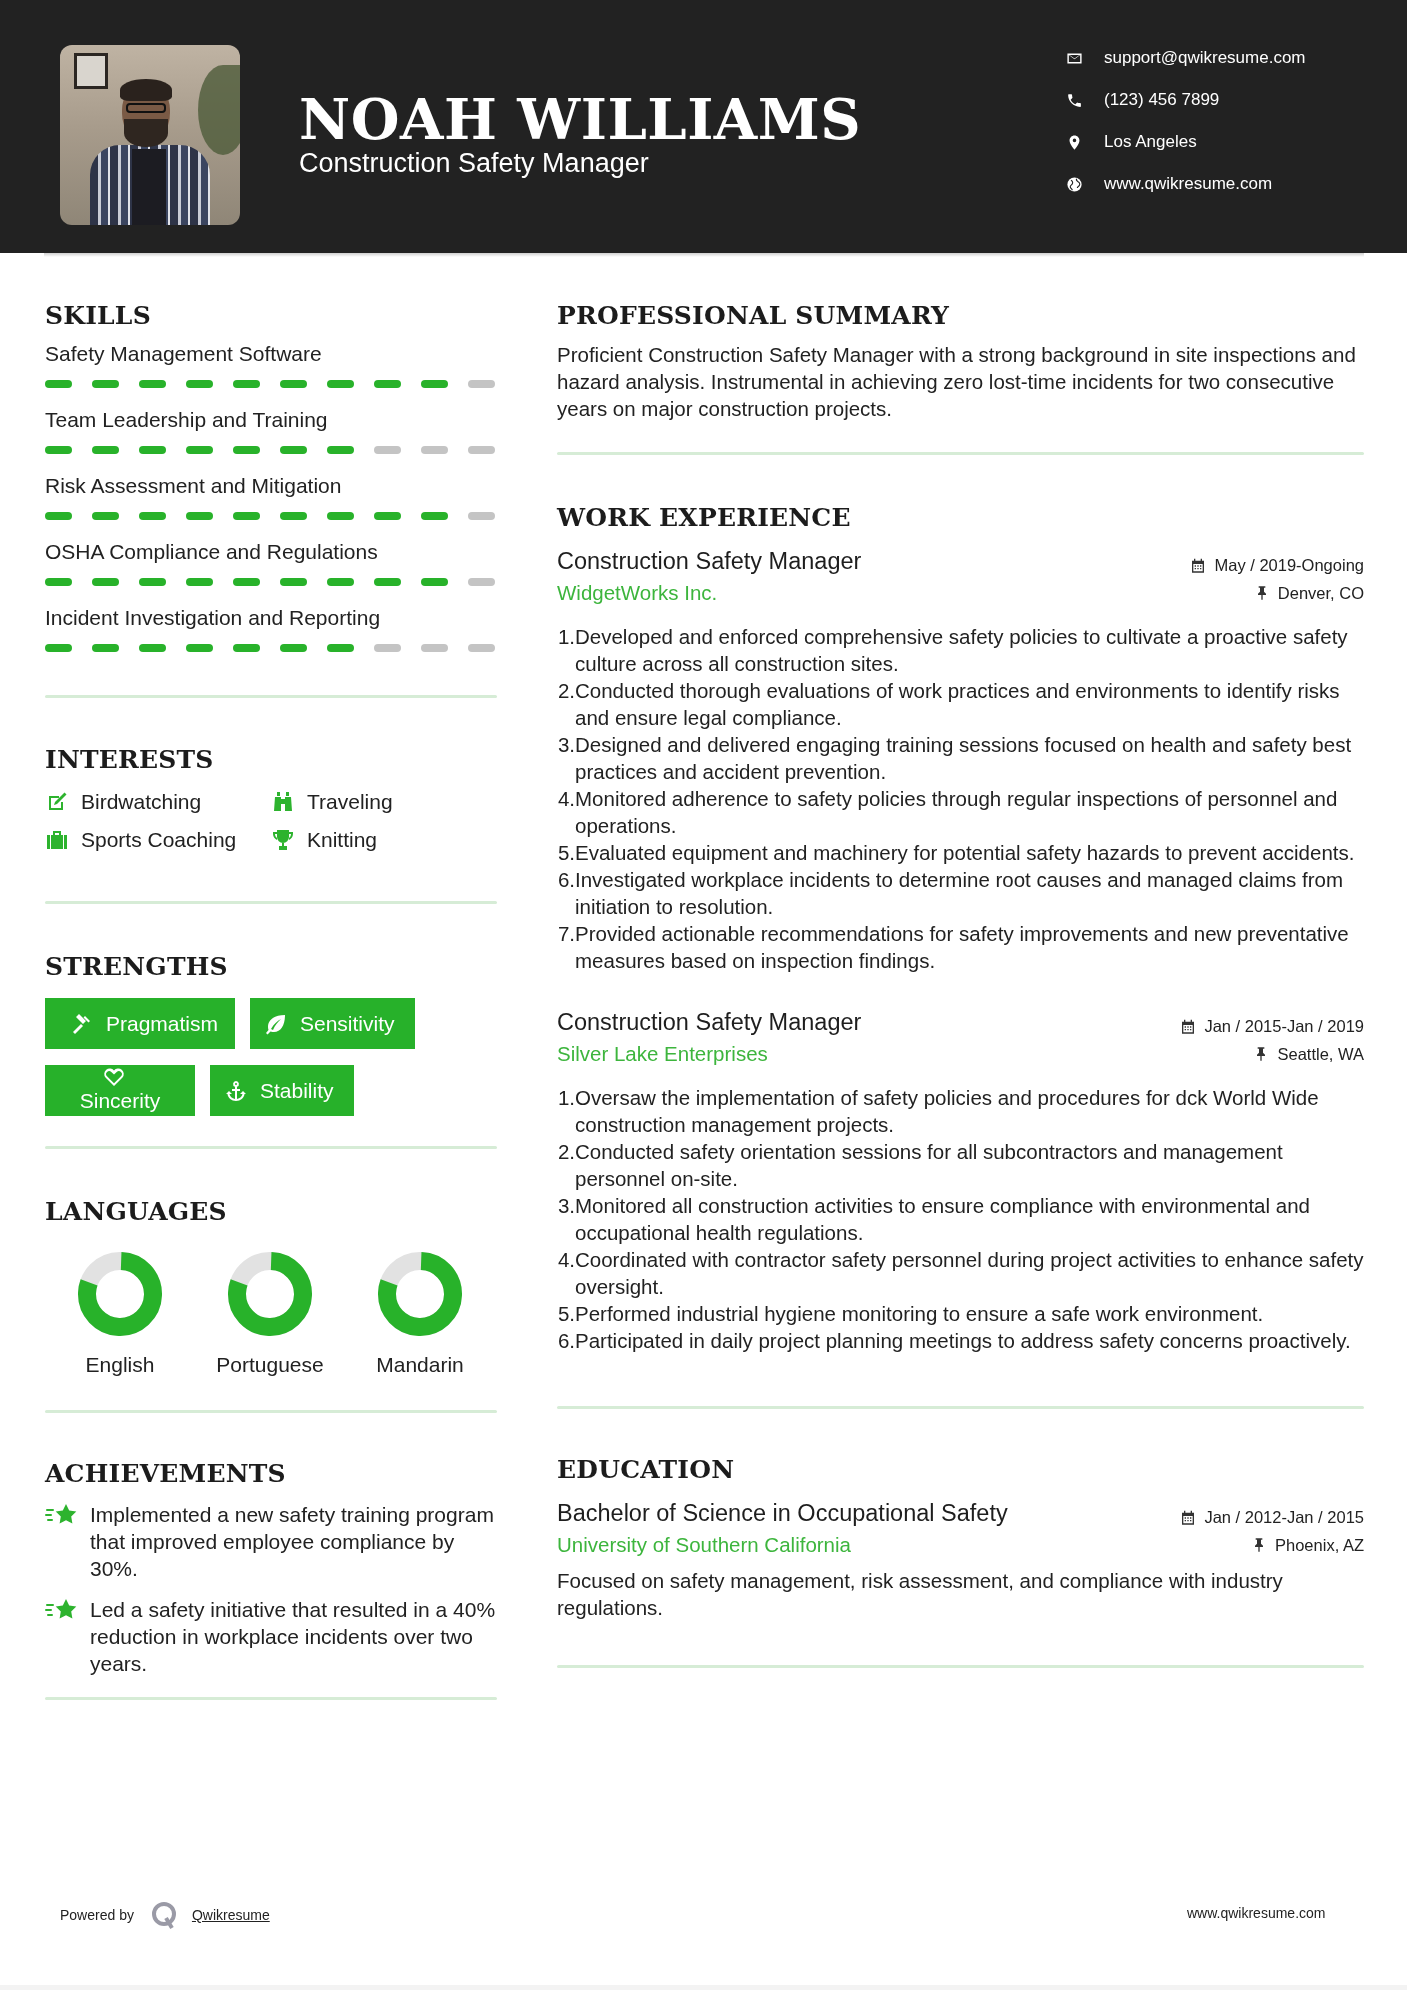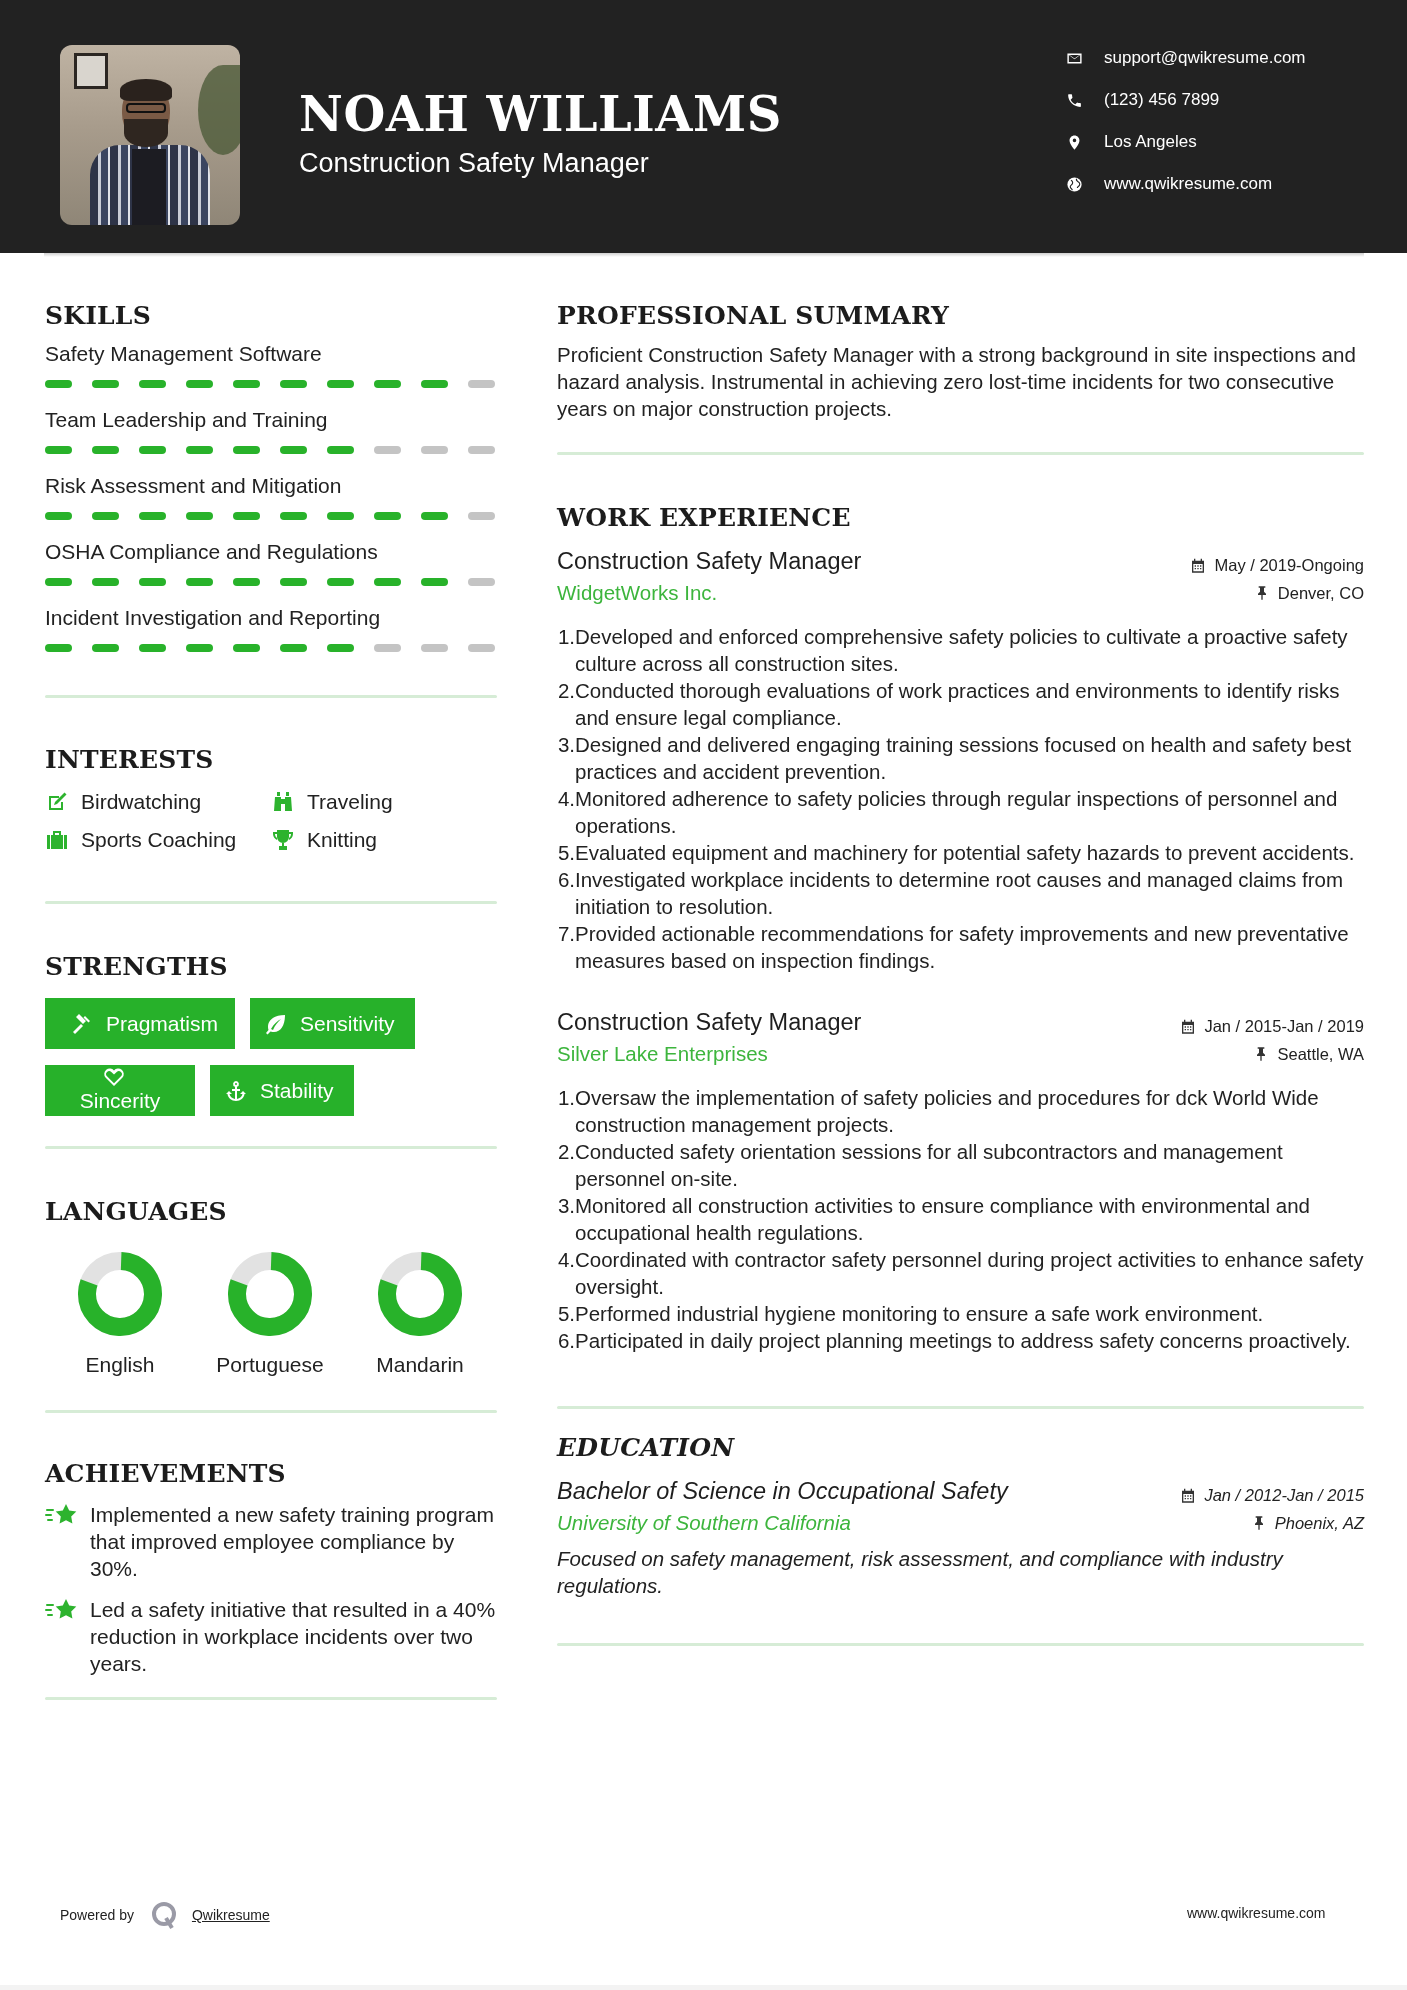--- a/index.html
+++ b/index.html
@@ -15,21 +15,21 @@
   .photo .plant { position: absolute; right: -8px; top: 20px; width: 50px; height: 90px; border-radius: 50% 10% 50% 50%; background: #4d5b3a; opacity: .8; }
   .photo .head { position: absolute; left: 62px; top: 38px; width: 48px; height: 60px; border-radius: 45% 45% 50% 50%; background: #7a5a45; }
   .photo .hair { position: absolute; left: 60px; top: 34px; width: 52px; height: 22px; border-radius: 50% 50% 20% 20%; background: #2a221d; }
   .photo .beard { position: absolute; left: 64px; top: 74px; width: 44px; height: 28px; border-radius: 0 0 50% 50%; background: #2f2620; }
   .photo .glasses { position: absolute; left: 66px; top: 58px; width: 40px; height: 10px; border: 2px solid #111; border-radius: 4px; }
   .photo .body { position: absolute; left: 30px; top: 100px; width: 120px; height: 90px; border-radius: 30px 30px 0 0;
                  background: repeating-linear-gradient(90deg, #2e3448 0 8px, #c9ccd6 8px 11px, #3b4560 11px 18px, #e1e3ea 18px 20px),
                              #3a3f52; }
   .photo .shirt { position: absolute; left: 72px; top: 104px; width: 34px; height: 90px; background: #1c1c22; }
 
-  .name { position: absolute; left: 299px; top: 86px; font-family: "DejaVu Serif", serif; font-weight: bold; font-size: 48px; color: #ffffff; letter-spacing: 0.5px; }
+  .name { position: absolute; left: 299px; top: 86px; font-family: "DejaVu Serif", serif; font-weight: bold; font-size: 56px; color: #ffffff; letter-spacing: 0.5px; }
   .job-title { position: absolute; left: 299px; top: 148px; font-family: "Liberation Sans", sans-serif; font-size: 27px; color: #ffffff; }
   .contacts { position: absolute; left: 1064px; top: 37px; }
   .contact-row { height: 42px; display: flex; align-items: center; color: #fff; font-family: "Liberation Sans", sans-serif; font-size: 17px; }
   .contact-row .ci { width 20px; width: 20px; height: 20px; margin-right: 20px; display: flex; align-items: center; justify-content: center; }
   .contact-row .ci svg { width: 17px; height: 17px; fill: #fff; }
 
   
   .left { position: absolute; left: 45px; top: 295px; width: 452px; }
   .right { position: absolute; left: 557px; top: 295px; width: 807px; }
 
@@ -443,21 +443,21 @@
           </li>
         <li>
             <span class="num">6.</span>
             <span class="btext">Participated in daily project planning meetings to address safety concerns proactively.</span>
           </li>
       </ol>
     </div>
     <div class="divider" style="margin-top:52px;"></div>
   </div>
 
-  <div style="margin-top:18px;font-style:italic;">
+  <div style="margin-top:40px;">
     <div class="section-title">EDUCATION</div>
     <div class="job-head">
       <span class="job-role">Bachelor of Science in Occupational Safety</span>
       <span class="job-meta">
         <svg viewBox="0 0 24 24">
             <path d="M6 1h2v3H6zM16 1h2v3h-2zM3 4h18v18H3zm2 5v11h14V9zM7 11h2v2H7zm4 0h2v2h-2zm4 0h2v2h-2zM7 15h2v2H7zm4 0h2v2h-2zm4 0h2v2h-2z" fill-rule="evenodd"></path>
           </svg>
         <span>Jan / 2012-Jan / 2015</span>
       </span>
     </div>

